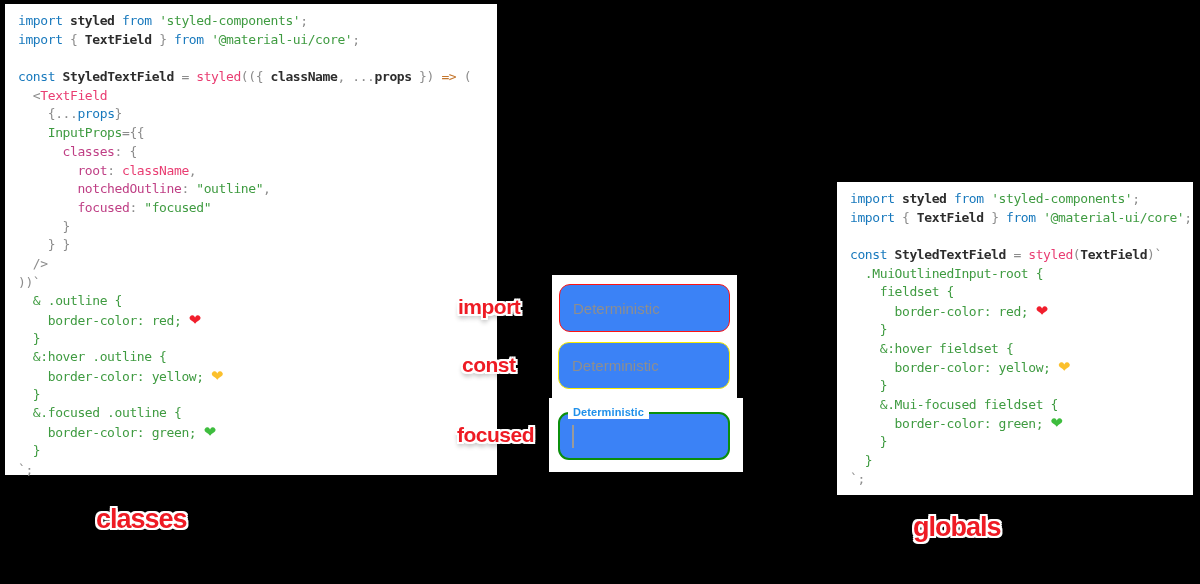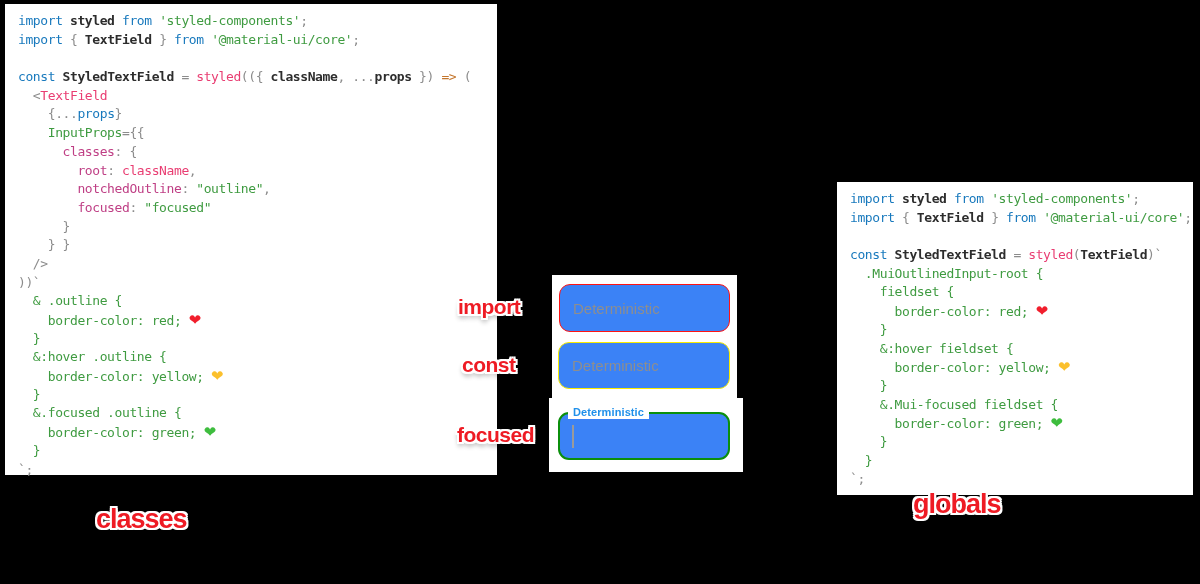--- a/index.html
+++ b/index.html
@@ -39,21 +39,21 @@
   .caret{position:absolute;left:12px;top:11px;width:2px;height:23px;background:#9a9a9a;}
 
   .red-label{position:absolute;font-weight:bold;color:var(--label-red);letter-spacing:-0.5px;
       text-shadow:-2px -2px 0 #fff,2px -2px 0 #fff,-2px 2px 0 #fff,2px 2px 0 #fff,
                   0 -2px 0 #fff,0 2px 0 #fff,-2px 0 0 #fff,2px 0 0 #fff,
                   0 4px 5px rgba(0,0,0,0.45);}
   #lbl-default{left:458px;top:295px;font-size:21px;}
   #lbl-hover{left:462px;top:353px;font-size:21px;}
   #lbl-focused{left:457px;top:423px;font-size:21px;}
   #lbl-classes{left:96px;top:504px;font-size:27px;letter-spacing:-1px;}
-  #lbl-globals{left:913px;top:489px;font-size:27px;letter-spacing:-1px;}
+  #lbl-globals{left:913px;top:512px;font-size:27px;letter-spacing:-1px;}
 </style>
 </head>
 <body>
 
 <div class="stage">
 
   <div class="panel" id="left-panel">
     <pre class="code"><div class="code-line"><span class="tok-kw">import</span><span class="tok-blk"> styled</span><span class="tok-kw"> from</span><span class="tok-grn"> 'styled-components'</span><span class="tok-gry">;</span></div><div class="code-line"><span class="tok-kw">import</span><span class="tok-gry"> {</span><span class="tok-blk"> TextField</span><span class="tok-gry"> }</span><span class="tok-kw"> from</span><span class="tok-grn"> '@material-ui/core'</span><span class="tok-gry">;</span></div><div class="code-line">&nbsp;</div><div class="code-line"><span class="tok-kw">const</span><span class="tok-blk"> StyledTextField</span><span class="tok-gry"> =</span><span class="tok-pnk"> styled</span><span class="tok-gry">(({ </span><span class="tok-blk">className</span><span class="tok-gry">, ...</span><span class="tok-blk">props</span><span class="tok-gry"> }) </span><span class="tok-org">=&gt;</span><span class="tok-gry"> (</span></div><div class="code-line"><span class="tok-gry">  &lt;</span><span class="tok-pnk">TextField</span></div><div class="code-line"><span class="tok-gry">    {...</span><span class="tok-kw">props</span><span class="tok-gry">}</span></div><div class="code-line"><span class="tok-grn">    InputProps</span><span class="tok-gry">={{</span></div><div class="code-line"><span class="tok-mag">      classes</span><span class="tok-gry">: {</span></div><div class="code-line"><span class="tok-mag">        root</span><span class="tok-gry">:</span><span class="tok-pnk"> className</span><span class="tok-gry">,</span></div><div class="code-line"><span class="tok-mag">        notchedOutline</span><span class="tok-gry">:</span><span class="tok-grn"> "outline"</span><span class="tok-gry">,</span></div><div class="code-line"><span class="tok-mag">        focused</span><span class="tok-gry">:</span><span class="tok-grn"> "focused"</span></div><div class="code-line"><span class="tok-gry">      }</span></div><div class="code-line"><span class="tok-gry">    } }</span></div><div class="code-line"><span class="tok-gry">  /&gt;</span></div><div class="code-line"><span class="tok-gry">))`</span></div><div class="code-line"><span class="tok-grn">  &amp; .outline {</span></div><div class="code-line"><span class="tok-grn">    border-color: red; </span><span class="tok-hr">❤</span></div><div class="code-line"><span class="tok-grn">  }</span></div><div class="code-line"><span class="tok-grn">  &amp;:hover .outline {</span></div><div class="code-line"><span class="tok-grn">    border-color: yellow; </span><span class="tok-hy">❤</span></div><div class="code-line"><span class="tok-grn">  }</span></div><div class="code-line"><span class="tok-grn">  &amp;.focused .outline {</span></div><div class="code-line"><span class="tok-grn">    border-color: green; </span><span class="tok-hg">❤</span></div><div class="code-line"><span class="tok-grn">  }</span></div><div class="code-line"><span class="tok-gry">`;</span></div></pre>
   </div>
 

